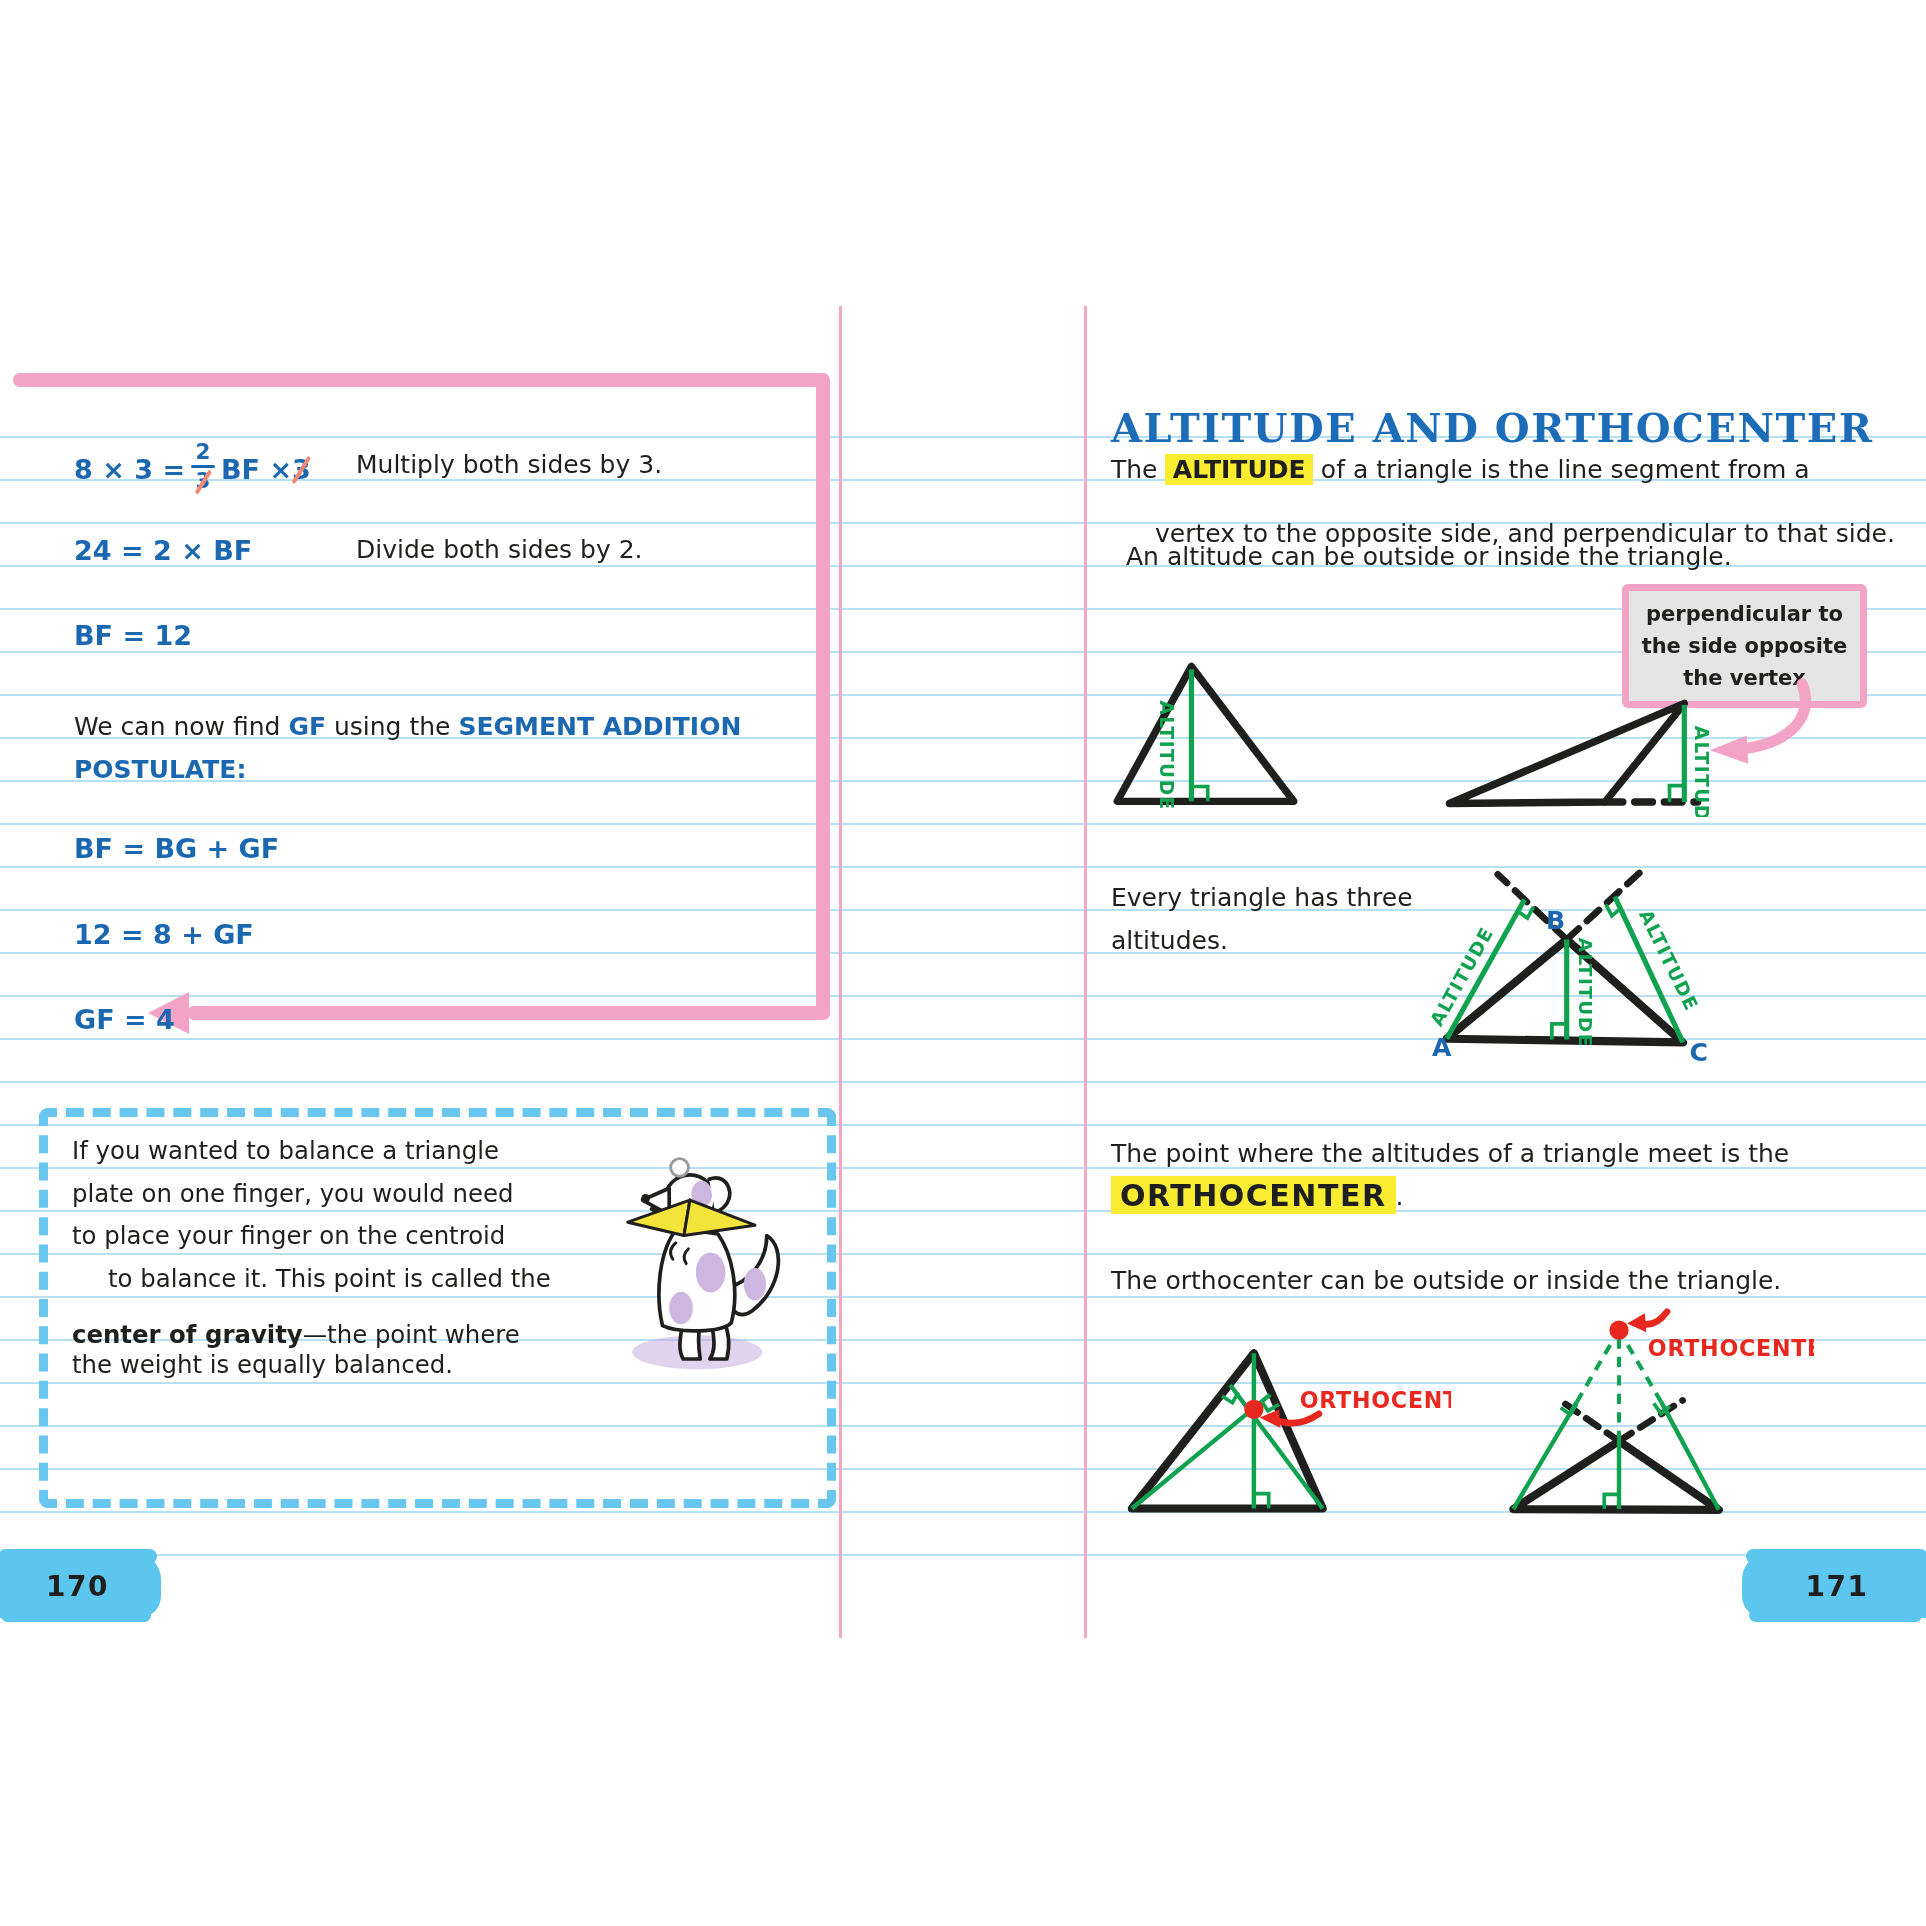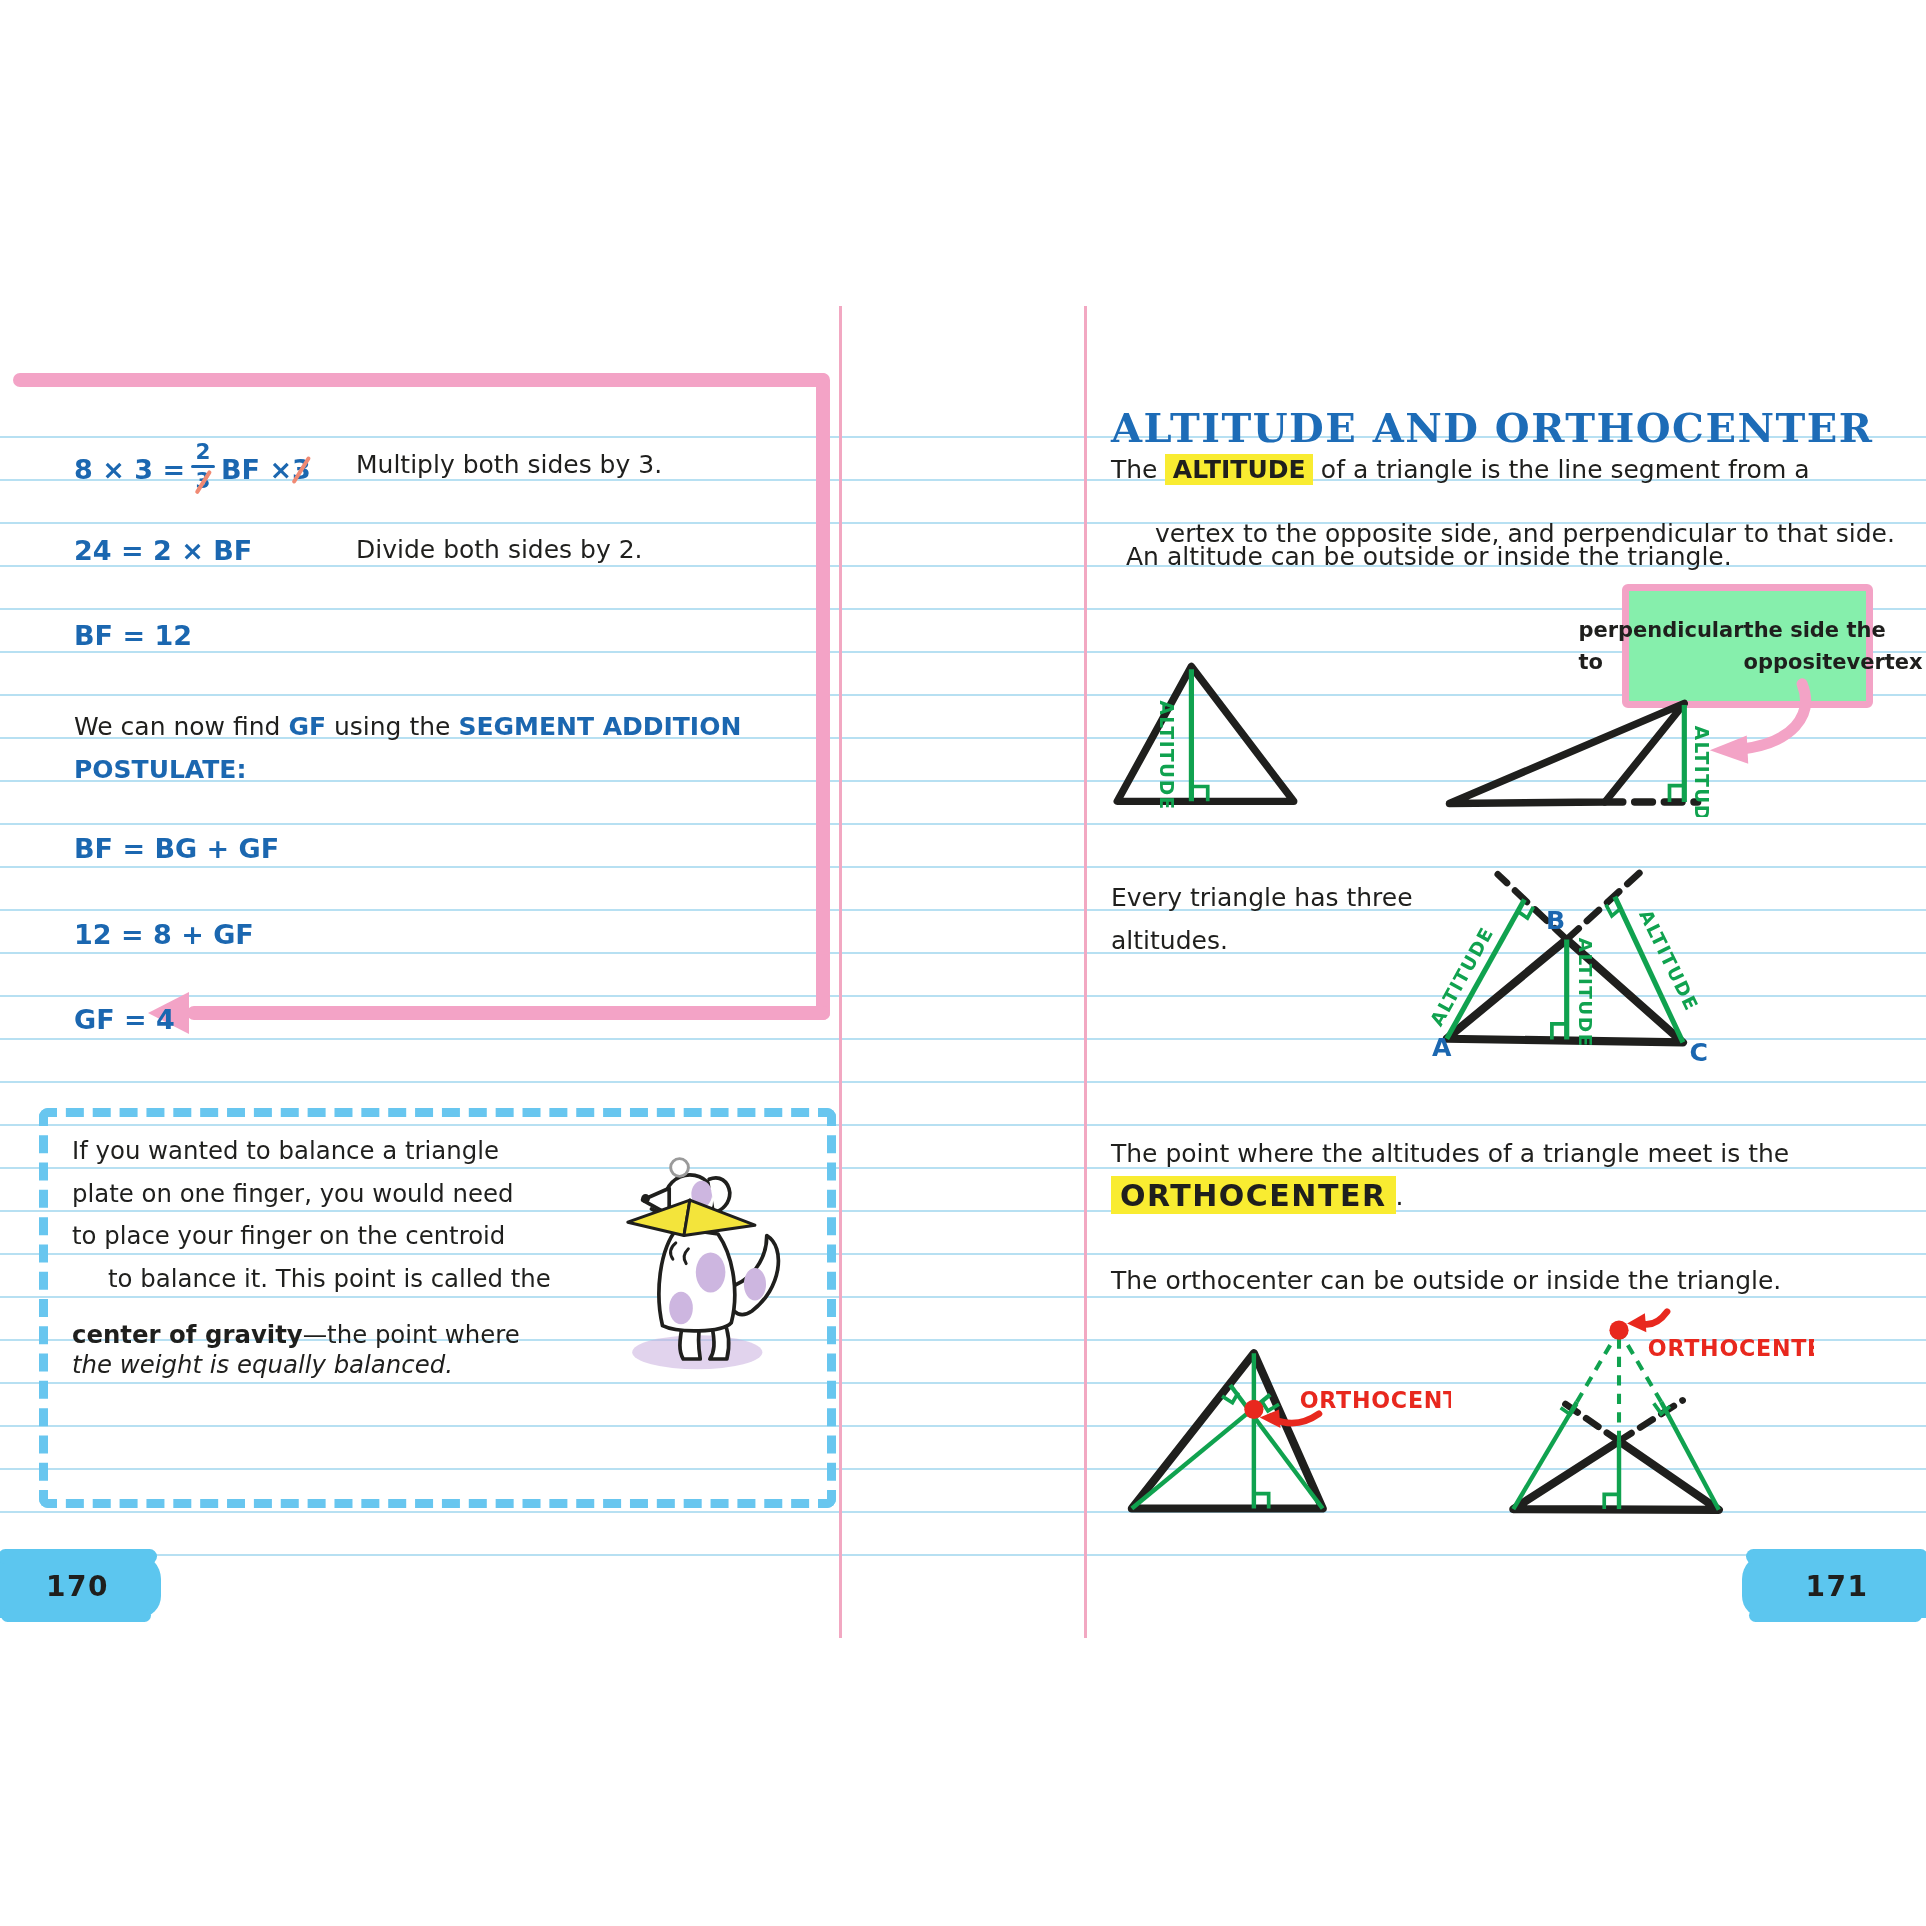--- a/index.html
+++ b/index.html
@@ -33,23 +33,23 @@
   .badge{top:1554px;height:64px;background:#5cc6ef;display:flex;align-items:center;justify-content:center;
          font-size:28px;font-weight:700;color:#1f1f1d;letter-spacing:1.5px;}
   .badge-l{left:-6px;width:167px;border-radius:6px 25px 22px 6px;}
   .badge-r{left:1742px;width:190px;border-radius:25px 6px 6px 22px;}
   .badge::before{content:"";position:absolute;left:4.4px;right:4.4px;top:-5.2px;height:15px;background:#5cc6ef;border-radius:9px;}
   .badge::after{content:"";position:absolute;left:7.4px;right:10.4px;bottom:-4.4px;height:13.3px;background:#5cc6ef;border-radius:9px;}
   
   .title{font-family:"DejaVu Serif",serif;font-weight:700;font-size:40px;color:#1d6cb7;letter-spacing:1.5px;white-space:nowrap;}
   .hl{background:#f9ec31;font-weight:700;padding:0.7px 7.4px;}
   .hl-big{background:#f9ec31;font-weight:800;font-size:30px;letter-spacing:1.5px;padding:1.5px 9px;}
-  .pink-note{left:1622px;top:584px;width:231px;height:110px;background:#86efac;border:7.4px solid #f3a3c6;
-             border-radius:6px;display:flex;justify-content:center;align-items:center;
-             font-size:21px;font-weight:600;line-height:32px;color:#1f1f1d;padding-left:6px;}
+  .pink-note{left:1622px;top:584px;width:231px;height:110px;background:#e5e5e5;border:7.4px solid #f3a3c6;
+             border-radius:6px;display:flex;flex-direction:column;justify-content:center;align-items:center;
+             font-size:21px;font-weight:600;line-height:32px;color:#1f1f1d;}
   svg text{font-family:"DejaVu Sans",sans-serif;}
   .g-lab{fill:#10a24f;font-weight:700;font-size:25px;letter-spacing:2px;}
   .v-lab{fill:#1b67b0;font-weight:700;font-size:34px;}
   .r-lab{fill:#e8281e;font-weight:700;font-size:30px;letter-spacing:1px;}
 </style>
 </head>
 <body>
 
 <div id="canvas">
 
@@ -89,21 +89,21 @@
   <div class="abs eqrow" style="left:74px;top:1004px;">GF = 4</div>
 
   <div class="abs callout">
     <div class="abs callout-line" style="top:19px;">If you wanted to balance a triangle</div>
     <div class="abs callout-line" style="top:62px;">plate on one finger, you would need</div>
     <div class="abs callout-line" style="top:104px;">to place your finger on the centroid</div>
     <div class="abs callout-line" style="top:147px;margin-left:36px;">to balance it. This point is called the</div>
     <div class="abs callout-line" style="top:190px;margin-top:13px;">
       <b>center of gravity</b><span>—the point where</span>
     </div>
-    <div class="abs callout-line" style="top:233px;font-style:italic;">the weight is equally balanced.</div>
+    <div class="abs callout-line" style="top:233px;">the weight is equally balanced.</div>
   </div>
 
   <svg class="abs" style="left:607px;top:1132px;" width="185" height="244" viewBox="0 0 250 330">
     <ellipse cx="122" cy="298" rx="88" ry="23" fill="#c9aede" opacity="0.55"></ellipse>
     <path d="M160,212 C196,202 216,172 216,140 C242,156 236,212 196,242 C176,256 162,238 160,212 Z" fill="#fff" stroke="#1f1f1d" stroke-width="5" stroke-linejoin="round"></path>
     <ellipse cx="200" cy="206" rx="15" ry="22" fill="#cdb6e0"></ellipse>
     <path d="M103,255 C97,285 97,297 103,307 L126,307 C123,288 123,272 126,258 Z" fill="#fff" stroke="#1f1f1d" stroke-width="5" stroke-linejoin="round"></path>
     <path d="M141,258 C147,287 145,298 139,307 L162,307 C167,286 164,268 157,254 Z" fill="#fff" stroke="#1f1f1d" stroke-width="5" stroke-linejoin="round"></path>
     <path d="M95,130 C70,160 65,220 75,262 C95,272 155,272 168,258 C178,220 172,170 150,138 Z" fill="#fff" stroke="#1f1f1d" stroke-width="5" stroke-linejoin="round"></path>
     <ellipse cx="140" cy="190" rx="20" ry="27" fill="#cdb6e0"></ellipse>

